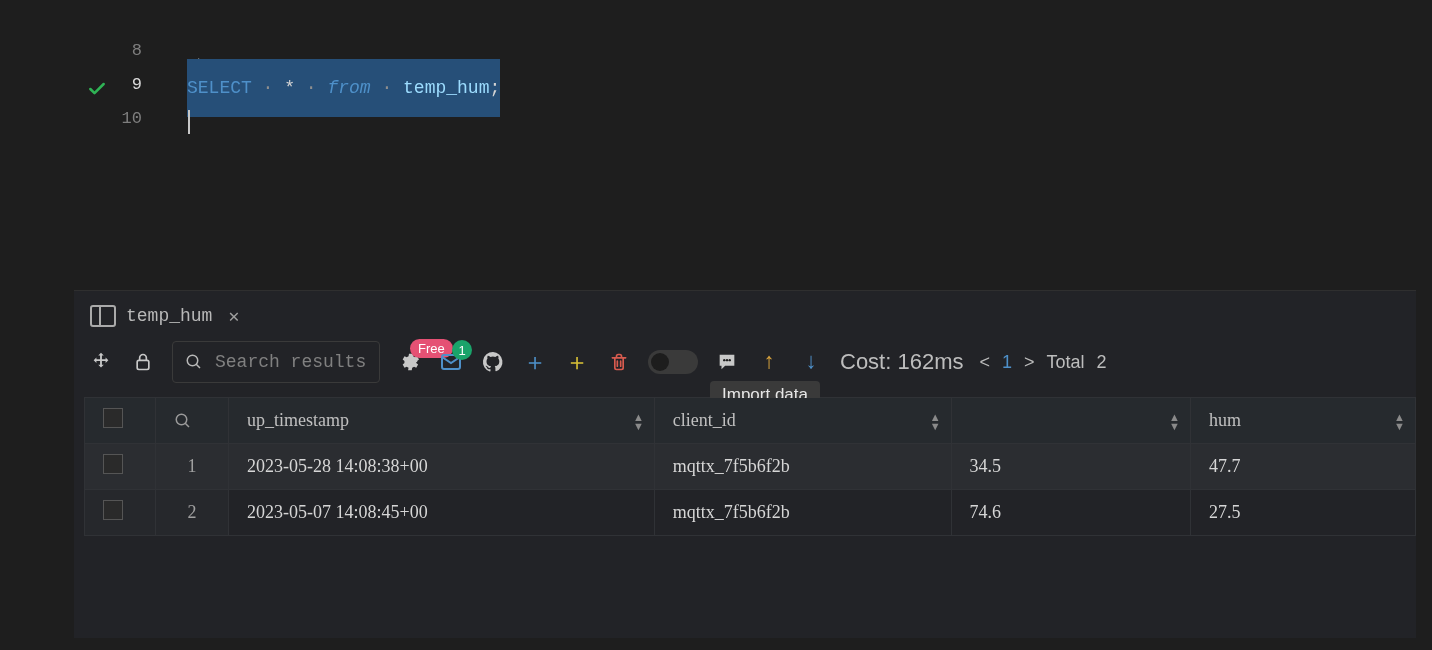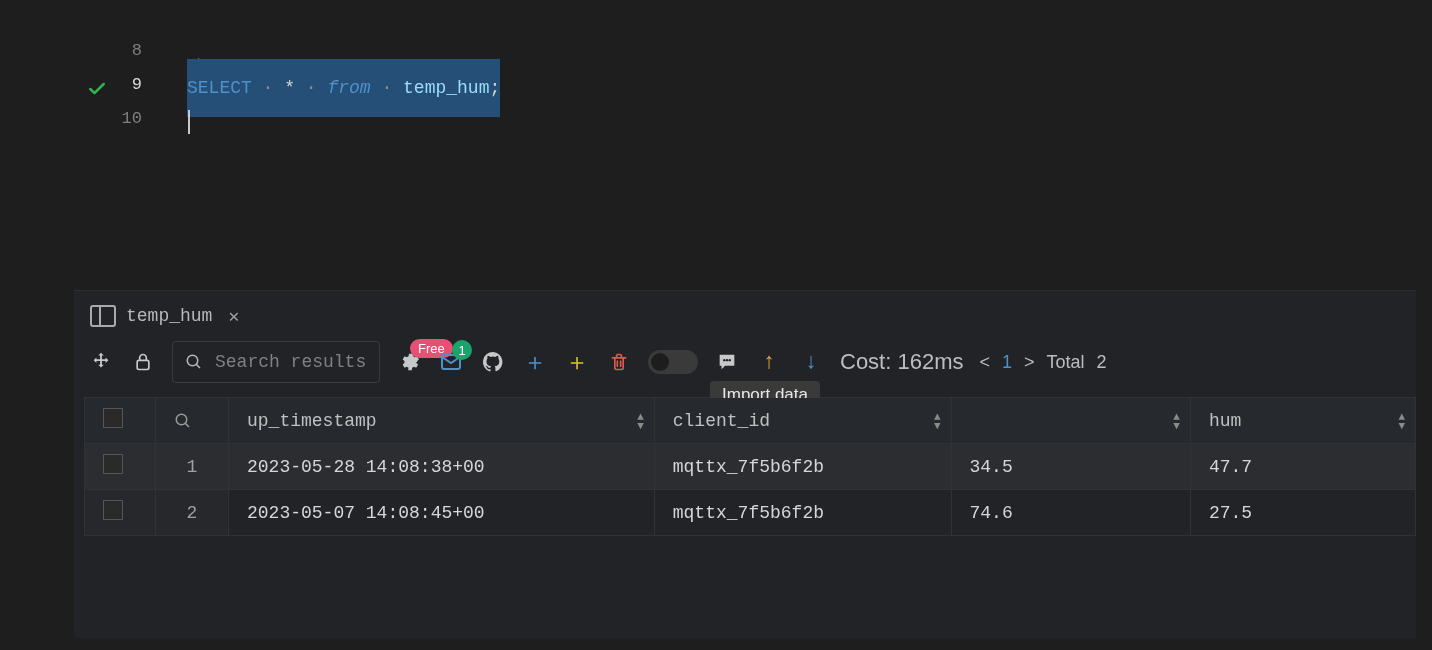--- a/index.html
+++ b/index.html
@@ -39,21 +39,21 @@
   .trash{color:#d85b4f}
   .toggle{width:50px;height:24px;border-radius:12px;background:#3a3a3a;position:relative}
   .toggle::after{content:"";position:absolute;left:3px;top:3px;width:18px;height:18px;border-radius:50%;background:#1d1d1d}
   .arrow-up{color:#d8a23c;font-size:22px}
   .arrow-down{color:#4e90c9;font-size:22px}
   .cost-txt{color:#bdbdbd;font-size:22px;font-family:Segoe UI,sans-serif}
   .pager{color:#bdbdbd;font-size:18px;display:flex;align-items:center;gap:12px;font-family:Segoe UI,sans-serif}
   .pager .cur{color:#4e90c9}
   .tooltip{position:absolute;background:#3a3a3a;color:#e6e6e6;font-size:17px;padding:4px 12px;border-radius:4px;white-space:nowrap;font-family:Segoe UI,sans-serif}
   .tooltip::after{content:"";position:absolute;bottom:-7px;left:50%;margin-left:-7px;border-left:7px solid transparent;border-right:7px solid transparent;border-top:7px solid #3a3a3a}
-  table.results{border-collapse:collapse;margin:4px 0 16px 10px;font-size:18px;color:#d6d6d6;font-family:Liberation Mono, monospace}
+  table.results{border-collapse:collapse;margin:4px 0 16px 10px;font-size:18px;color:#d6d6d6;font-family:Liberation Serif, serif}
   table.results th,table.results td{border:1px solid #303236;padding:10px 18px;text-align:left}
   table.results th{background:#262a2e;font-weight:normal;color:#c0c0c0;position:relative}
   table.results td.idx{background:#26282c;text-align:center;color:#a0a0a0;width:36px}
   table.results td.chk{background:#26282c;width:34px}
   table.results tr.row-alt td{background:#2b2d31}
   .chkbox{width:18px;height:18px;border:1px solid #555;display:inline-block;background:#2a2a2a}
   .sortarrows{position:absolute;right:10px;top:50%;transform:translateY(-50%);font-size:11px;color:#8a8a8a;line-height:8px;display:inline-flex;flex-direction:column;gap:1px}
   svg{display:block}
 </style>
 </head>

